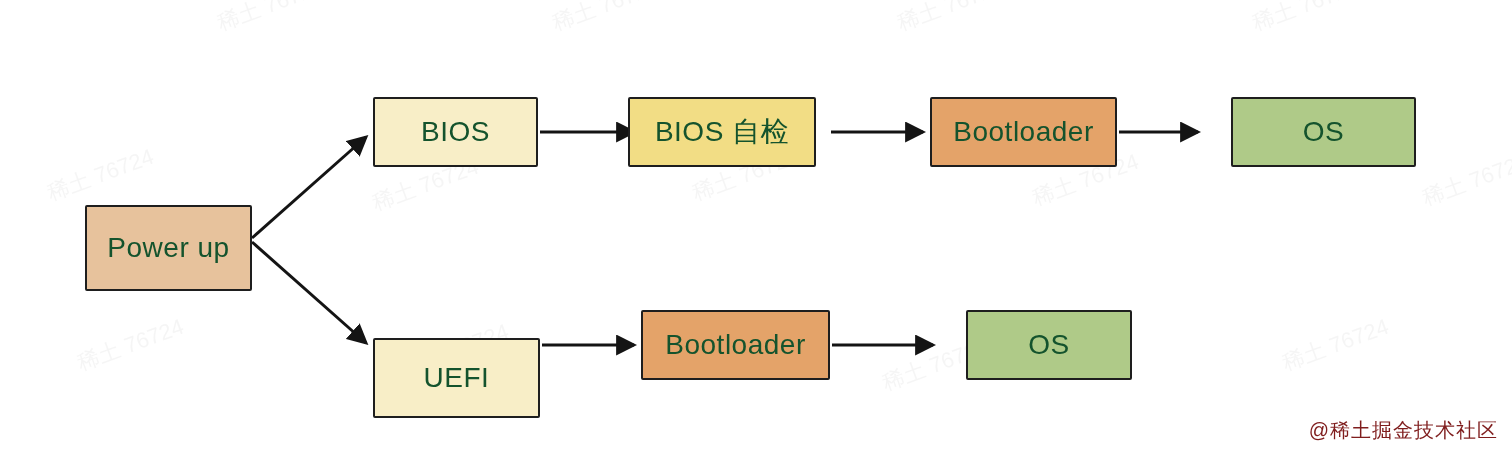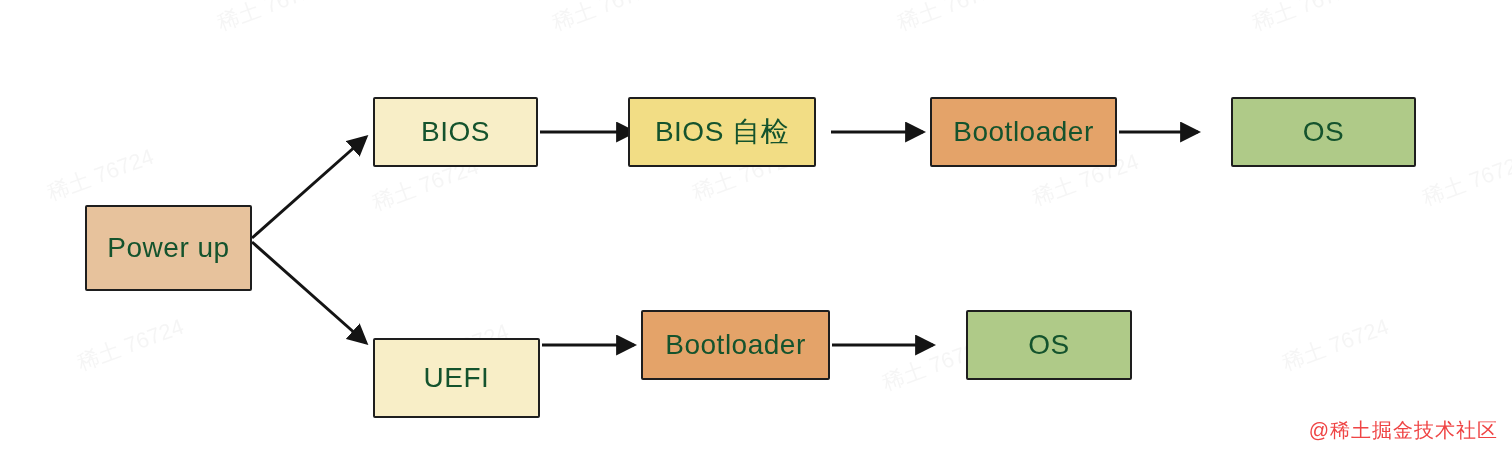--- a/index.html
+++ b/index.html
@@ -58,21 +58,21 @@
     opacity: 0.08;
     transform: rotate(-20deg);
     white-space: nowrap;
     user-select: none;
   }
   .wm-credit {
     position: absolute;
     right: 14px;
     bottom: 12px;
     font-size: 20px;
-    color: #ef4444;
+    color: #7f1d1d;
     letter-spacing: 1px;
     white-space: nowrap;
     user-select: none;
   }
 </style>
 </head>
 <body>
 
 <div class="canvas">
 

